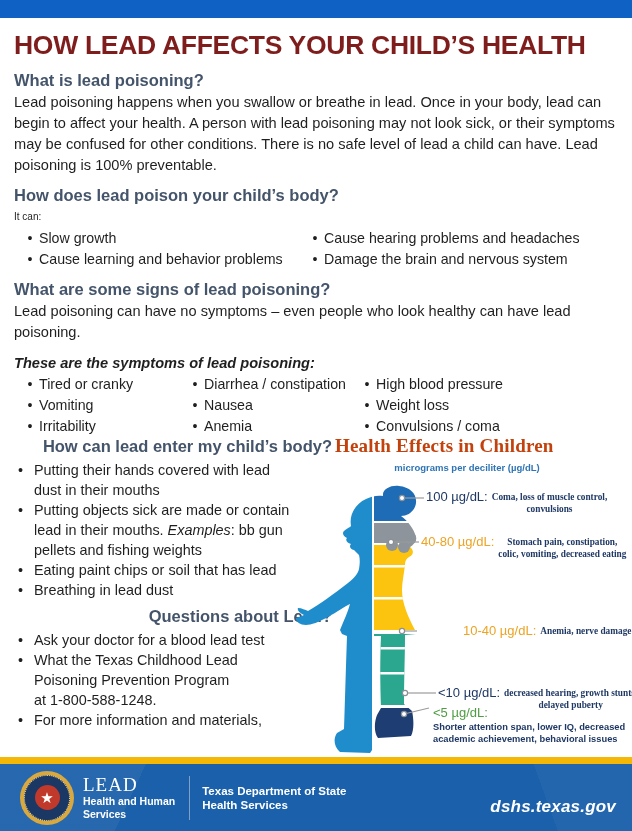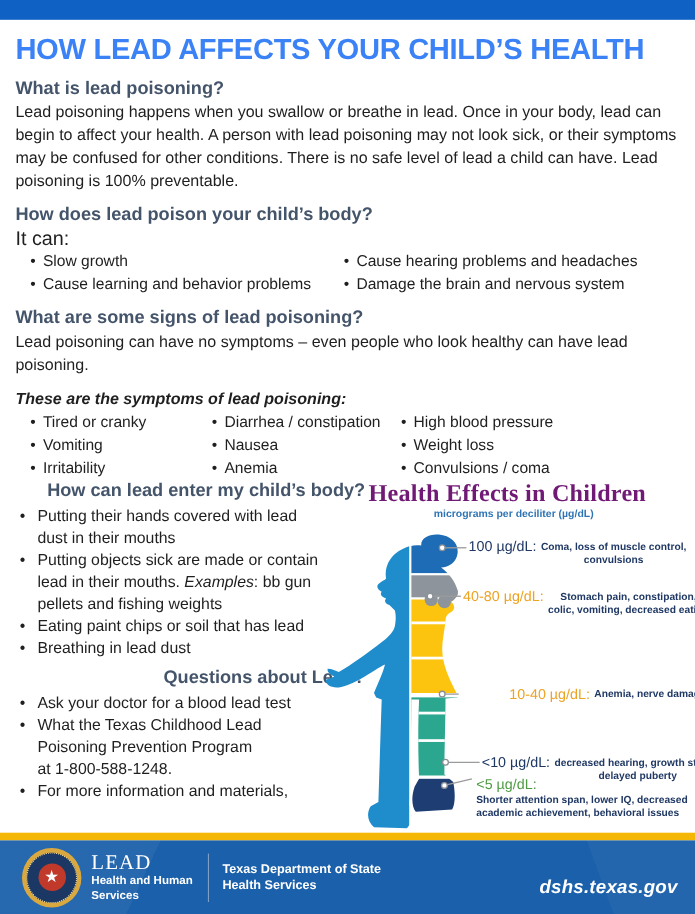--- a/index.html
+++ b/index.html
@@ -9,49 +9,49 @@
     font-family:"Liberation Sans", sans-serif; color:#1f1f1f;
   }
   .topbar { position:absolute; left:0; top:0; width:632px; height:18px; background:#0f62c4; }
   .content { position:absolute; left:0; top:18px; width:632px; padding:0 14px; box-sizing:border-box; }
   h1.title {
     margin:11px 0 0; font-size:26.5px; font-weight:bold; letter-spacing:-0.3px;
     color:#1b3a97; line-height:32px; white-space:nowrap;
   }
   h2.sec { margin:9px 0 2px; font-size:16.5px; font-weight:bold; color:#44546a; line-height:20px; }
   p.body { margin:0; font-size:14.6px; line-height:21px; color:#1f1f1f; }
-  p.intro { margin:2px 0 1px; font-size:18px; line-height:20px; }
+  p.intro { margin:2px 0 1px; font-size:10px; line-height:20px; }
   .cols { display:flex; }
   .col { }
   .li { display:flex; font-size:14.2px; line-height:21px; white-space:nowrap; }
   .blt { width:18px; text-align:center; flex:0 0 18px; }
   .pad1 { padding-left:7px; }
   .cols2 .col:first-child { width:285px; flex:0 0 285px; }
   .cols3 .col:nth-child(1) { width:165px; flex:0 0 165px; }
   .cols3 .col:nth-child(2) { width:172px; flex:0 0 172px; }
   .sym-intro { margin:12px 0 3px; font-size:14.6px; font-weight:bold; font-style:italic; color:#1f1f1f; }
   
   .lower-left { position:absolute; left:14px; top:436px; width:318px; }
   .lower-left h2 { margin:0 0 3px; font-size:16.5px; font-weight:bold; color:#44546a; line-height:21px;text-align:right; }
   .lower-left h2.q { margin-top:6px; }
   .lli { display:flex; font-size:14.4px; line-height:20px; }
   .lli .blt { flex:0 0 20px; width:20px; text-align:left; padding-left:4px; box-sizing:border-box; }
   .lln { display:block; white-space:nowrap; }
   
   .chart { position:absolute; left:331px; top:434px; width:301px; height:331px; }
   .chart-title {
     position:absolute; left:4px; top:1px; font-family:"Liberation Serif", serif;
-    font-weight:bold; font-size:22px; color:#701a75; white-space:nowrap; letter-spacing:0.2px;
+    font-weight:bold; font-size:19px; color:#c2410c; white-space:nowrap; letter-spacing:0.2px;
   }
   .chart-sub { position:absolute; left:28px; top:28px; width:216px; text-align:center;
     font-size:9.5px; font-weight:bold; color:#2e74b5; }
   .sil { position:absolute; left:-43px; top:50px; overflow:visible; }
   .callout { position:absolute; display:flex; }
   .range { font-weight:normal; font-size:13px; white-space:nowrap; }
-  .fx { font-weight:bold; font-size:9.3px; line-height:11.5px; color:#1f3864; padding-top:3px; padding-left:4px; }
+  .fx { font-weight:bold; font-size:9.3px; line-height:11.5px; color:#1f3864; padding-top:3px; padding-left:4px;font-family:Liberation Serif, serif; }
   .fx.ctr { text-align:center; }
   .fx .fxl { display:block; white-space:nowrap; }
   .c5fx { position:absolute; font-weight:bold; font-size:9.3px; line-height:11.5px; color:#1f3864; }
   .c5fx .fxl { display:block; white-space:nowrap; }
   
   .footer { position:absolute; left:0; bottom:0; width:632px; }
   .gold-bar { height:7px; background:#f4b705; }
   .footer-main {
     position:relative; height:67px; background:#1b60aa; display:flex; align-items:center;
     background-image:
@@ -73,21 +73,21 @@
   .site { position:absolute; right:16px; bottom:14px; color:#ffffff;
     font-size:17px; font-weight:bold; font-style:italic; letter-spacing:0.2px; }
 </style>
 </head>
 <body>
 
 <div class="page">
   <div class="topbar" style="background: rgb(15, 98, 196);"></div>
 
   <div class="content">
-    <h1 class="title" style="color: #3b82f6;">HOW LEAD AFFECTS YOUR CHILD’S HEALTH</h1>
+    <h1 class="title" style="color: #7f1d1d;">HOW LEAD AFFECTS YOUR CHILD’S HEALTH</h1>
 
     <h2 class="sec">What is lead poisoning?</h2>
     <p class="body">Lead poisoning happens when you swallow or breathe in lead. Once in your body, lead can begin to affect your health. A person with lead poisoning may not look sick, or their symptoms may be confused for other conditions. There is no safe level of lead a child can have. Lead poisoning is 100% preventable.</p>
 
     <h2 class="sec">How does lead poison your child’s body?</h2>
     <p class="intro">It can:</p>
     <div class="cols cols2">
       <div class="col pad1">
         <div class="li">
           <span class="blt">•</span>

